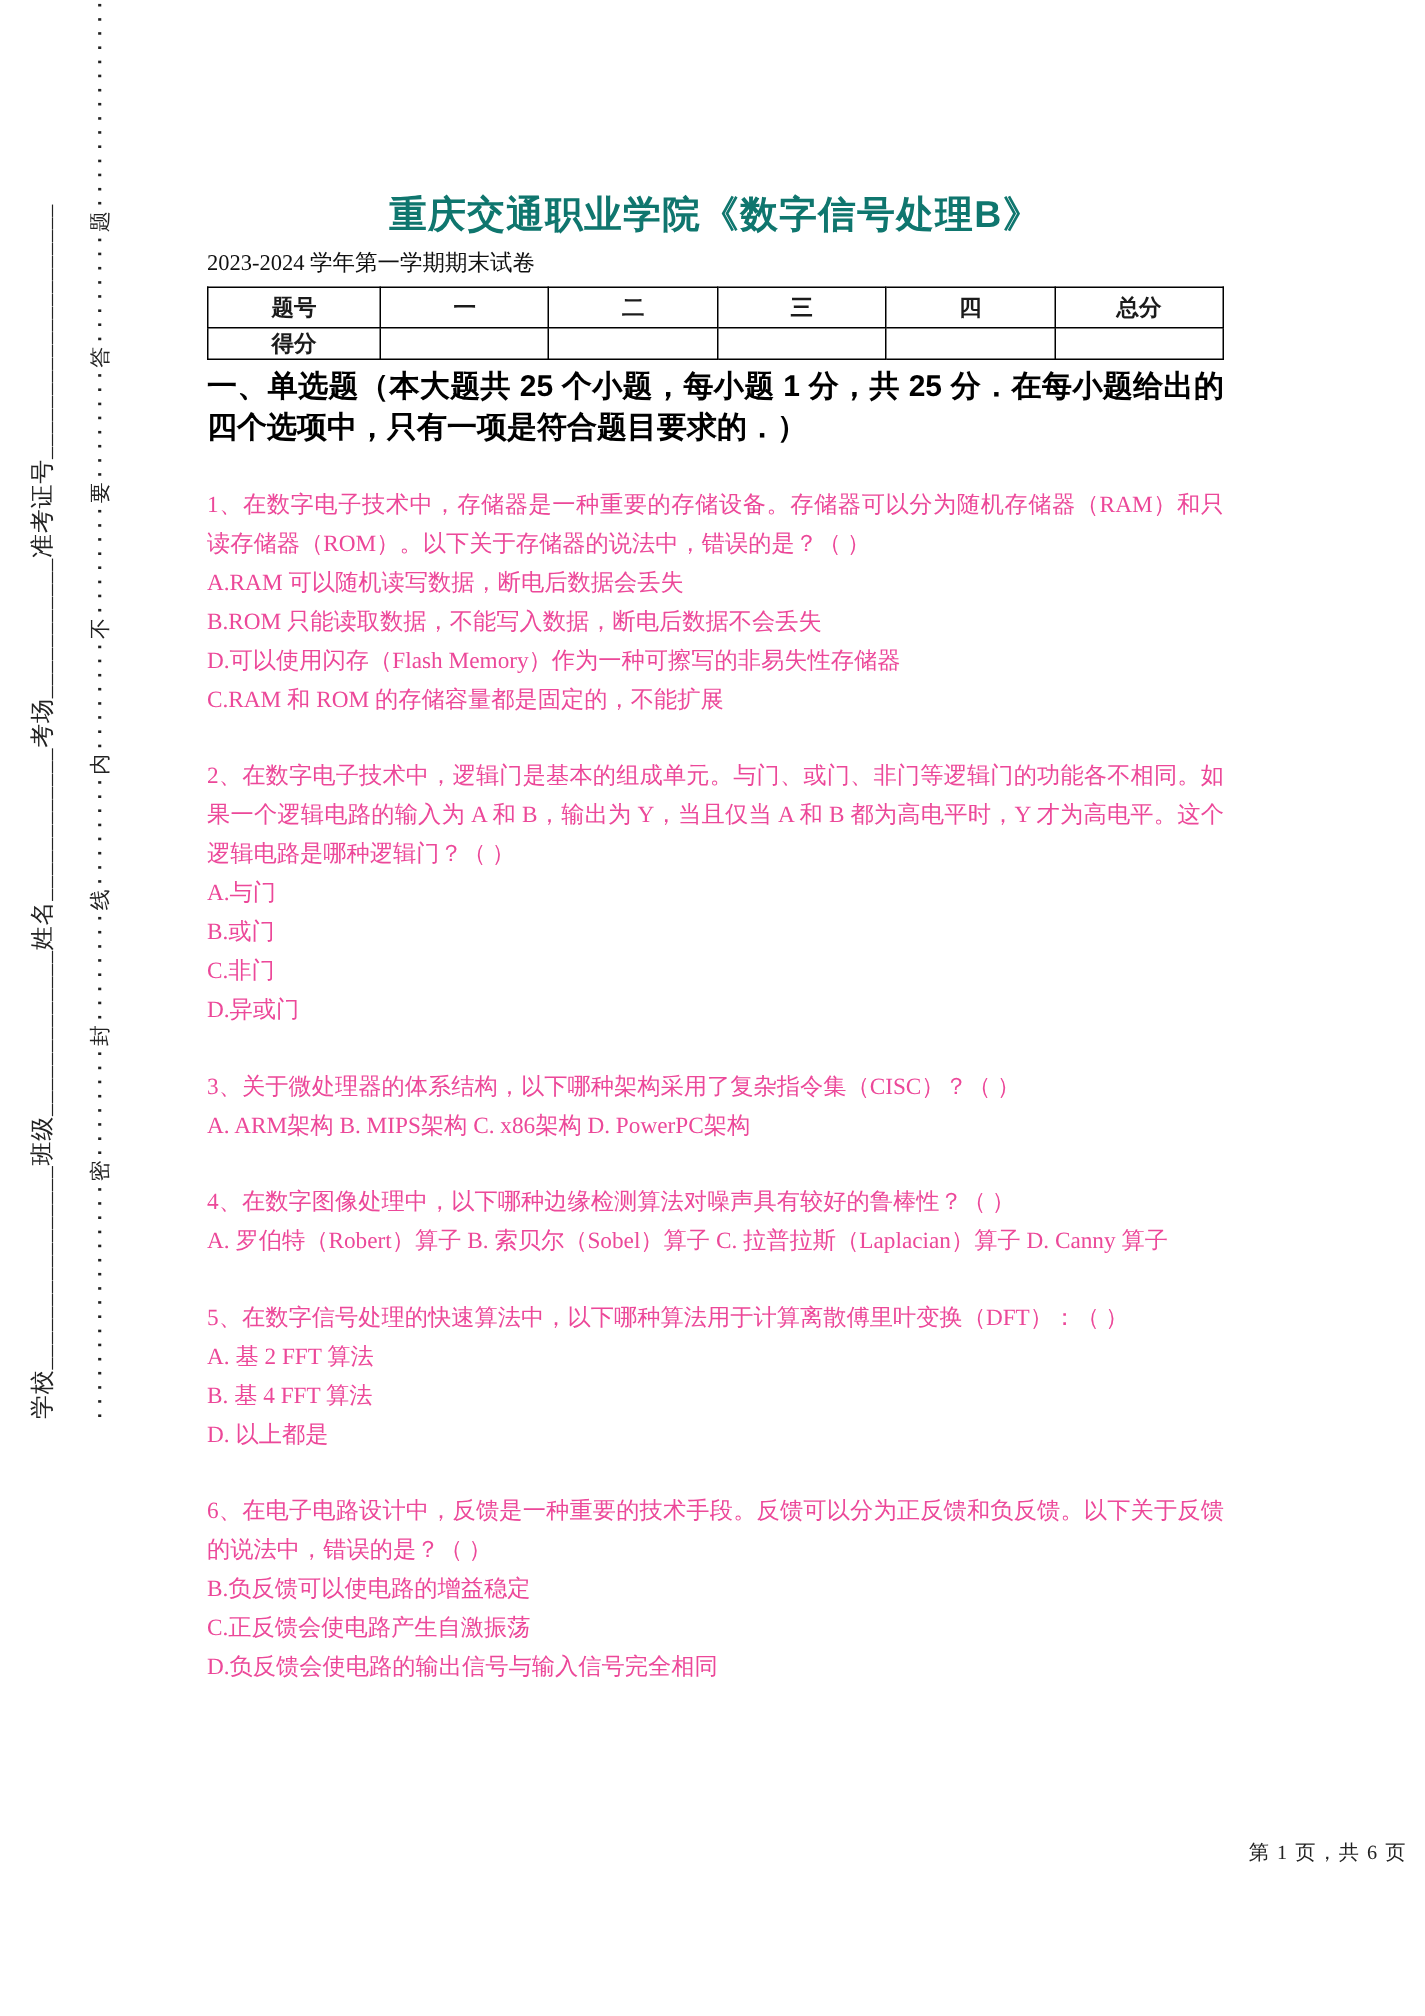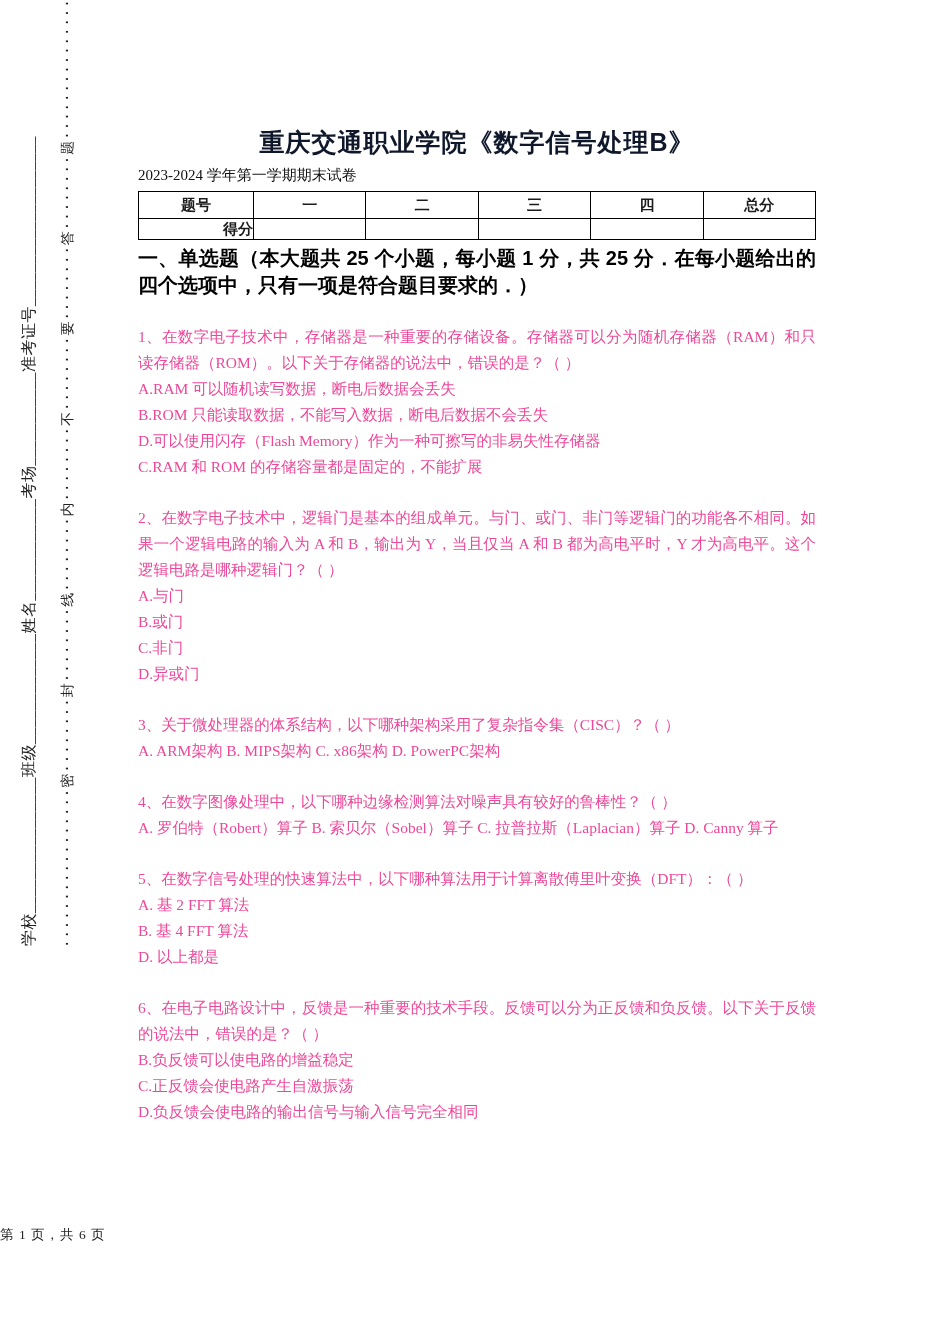--- a/index.html
+++ b/index.html
@@ -47,21 +47,21 @@
     left: 138px;
     top: 126px;
     width: 678px;
   }
   .title {
     font-family: "Liberation Sans", sans-serif;
     font-weight: 700;
     font-size: 25px;
     text-align: center;
     letter-spacing: 1px;
-    color: #0f172a;
+    color: #0f766e;
   }
   .subtitle {
     font-size: 15px;
     text-align: left;
     margin-top: 7px;
     margin-bottom: 6px;
     color: #111;
   }
   table.score {
     width: 100%;
@@ -70,21 +70,21 @@
     margin-top: 3px;
   }
   table.score th, table.score td {
     border: 1.6px solid #000;
     text-align: center;
     font-size: 15px;
     padding: 0;
   }
   table.score th { height: 27px; font-family: "Liberation Sans", sans-serif; font-weight: 700; }
   table.score td { height: 21px; }
-  table.score td.row-label { font-family: "Liberation Sans", sans-serif; font-weight: 700; text-align: right; }
+  table.score td.row-label { font-family: "Liberation Sans", sans-serif; font-weight: 700; }
   table.score col.c0 { width: 17%; }
 
   .section-heading {
     font-family: "Liberation Sans", sans-serif;
     font-weight: 700;
     font-size: 20px;
     line-height: 27px;
     margin-top: 5px;
     text-align: justify;
     color: #000;
@@ -97,21 +97,21 @@
     color: #ec4899;
     font-family: Liberation Serif, serif;
   }
   .q:first-of-type { margin-top: 1px; }
 
   .footer {
     position: absolute;
     left: 0;
     right: 12px;
     top: 1226px;
-    text-align: left;
+    text-align: right;
     font-size: 13.5px;
     color: #222;
     letter-spacing: 1px;
   }
 </style>
 </head>
 <body>
 
 <div class="side-fields">学校________________班级_____________姓名____________考场___________准考证号____________________</div>
 <div class="side-seal">·················密········封········线········内········不········要········答········题·················</div>

